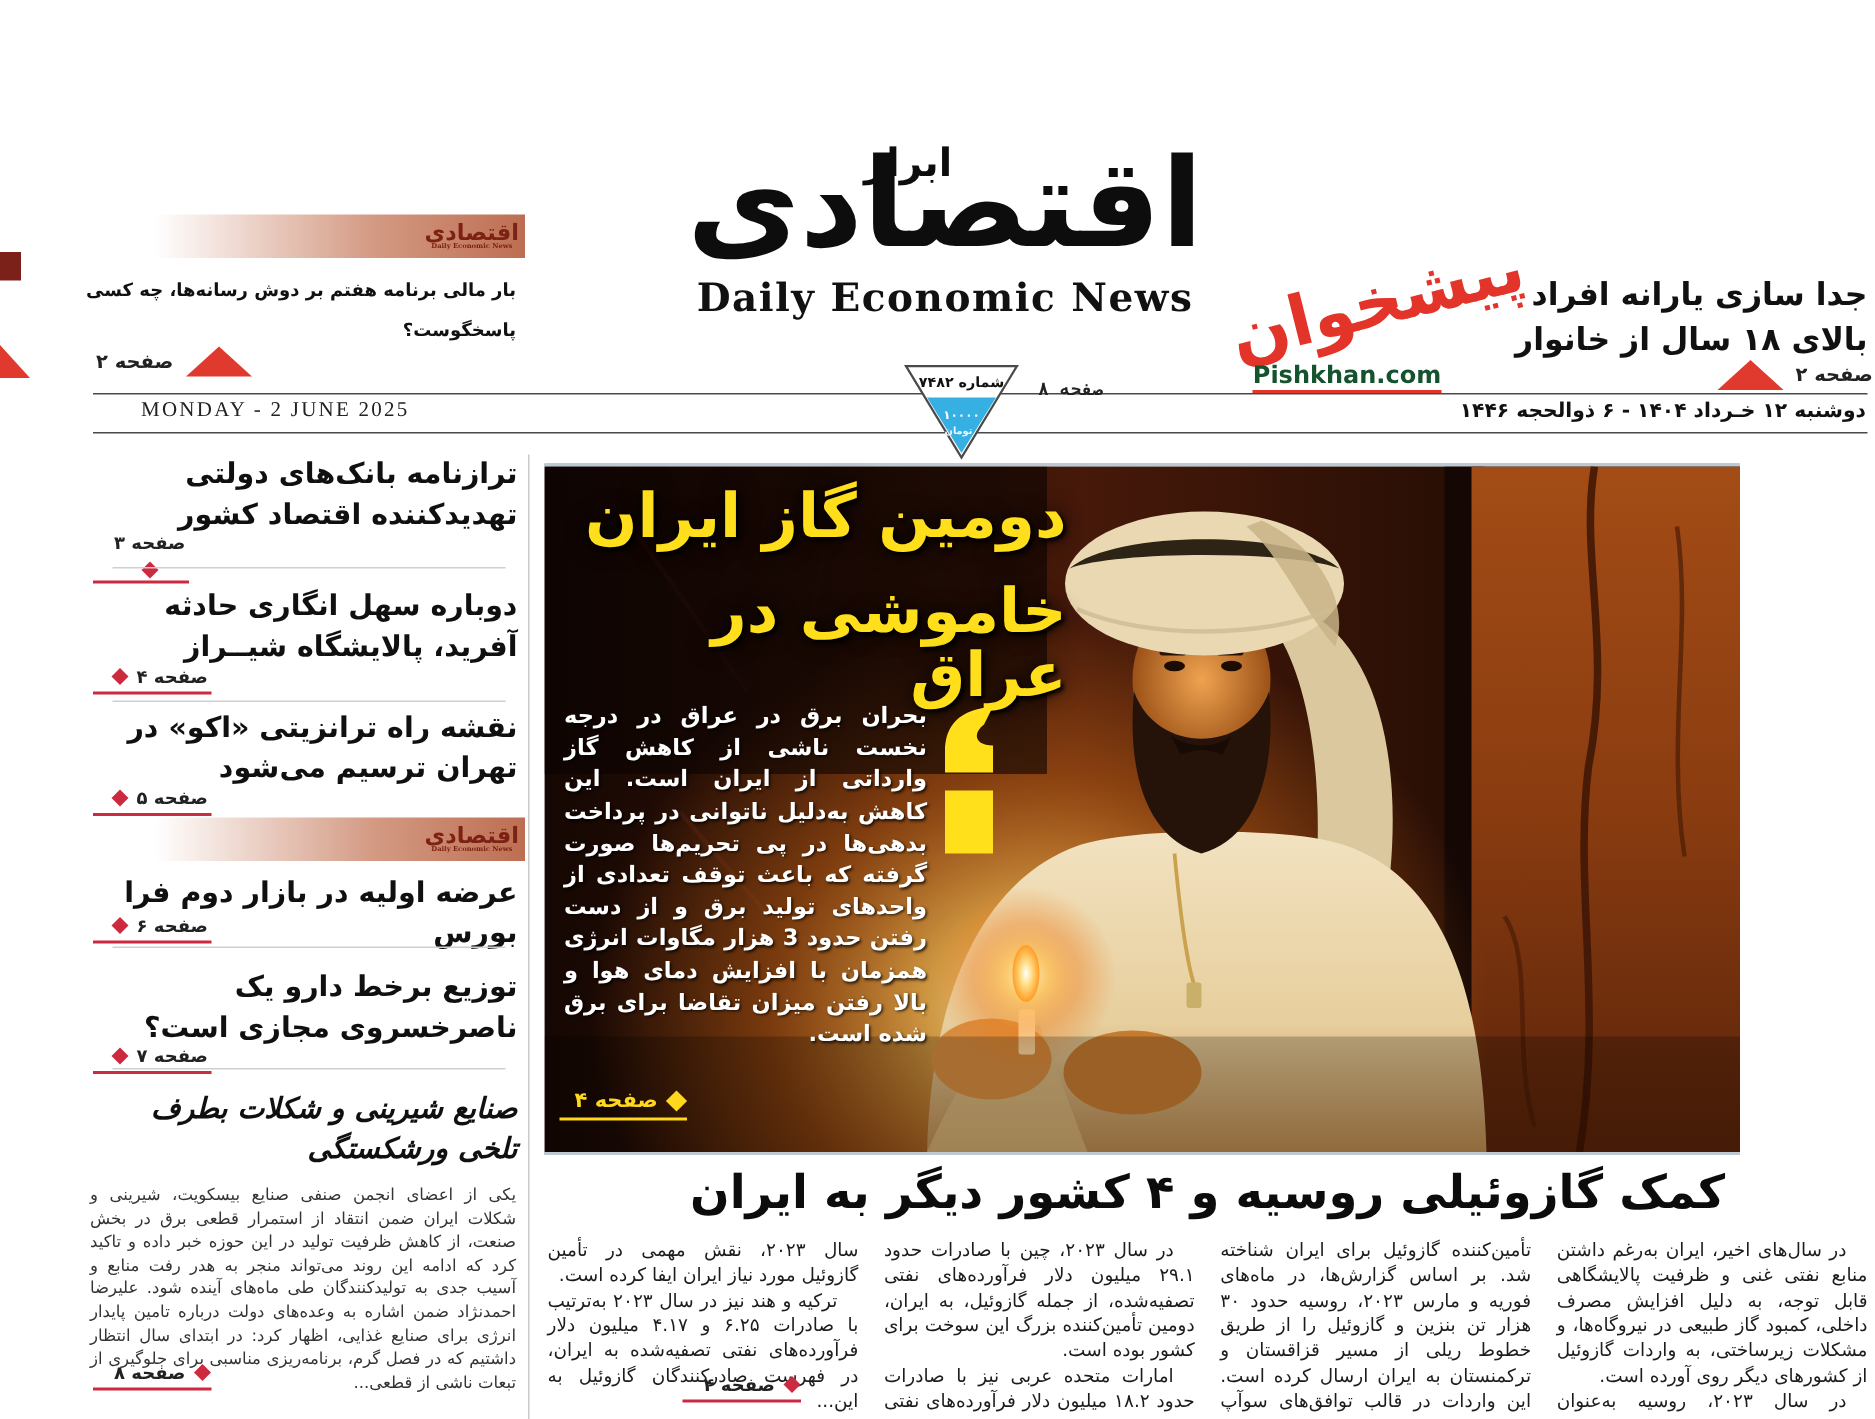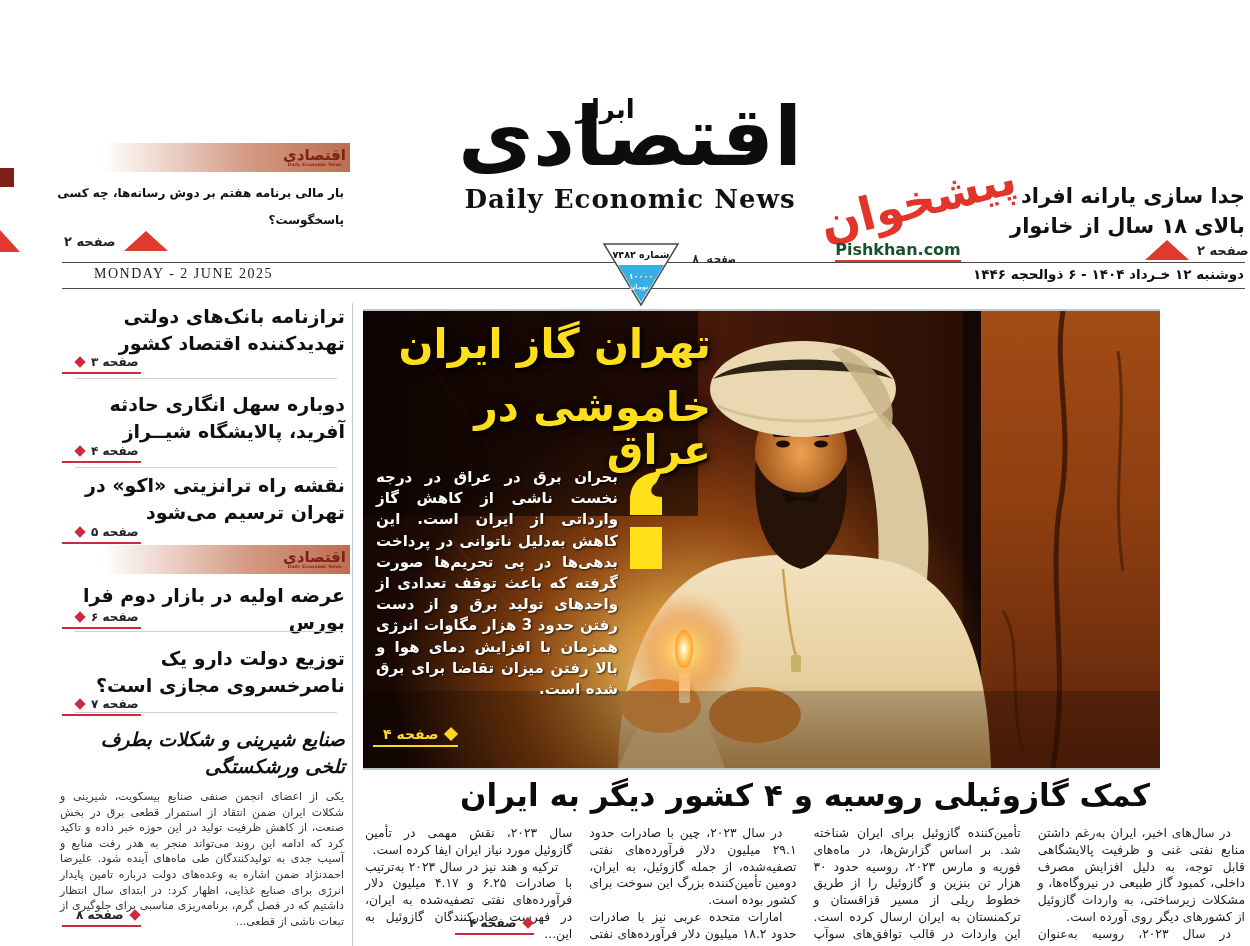--- a/index.html
+++ b/index.html
@@ -113,21 +113,21 @@
       <polygon points="16,22 62,22 39,59" fill="#36b0e2"></polygon>
       <text x="39" y="36" text-anchor="middle" font-size="8" fill="#ffffff">۱۰۰۰۰</text>
       <text x="37" y="46" text-anchor="middle" font-size="6.5" fill="#eaf8ff">تومان</text>
     </svg>
   </div>
 
   <div class="abs vline" style="left:352px;top:303px;height:643px;"></div>
 
   <div class="abs side-item" style="left:60px;top:303px;height:72px;">
     <div class="side-title">ترازنامه بانک‌های دولتی تهدیدکننده اقتصاد کشور</div>
-    <div class="diamond-marker" style="top:52px;">
+    <div class="diamond-marker" style="top:52px;flex-direction:column;">
       <span>صفحه ۳</span>
       <span class="diamond"></span>
     </div>
   </div>
   <div class="abs sep" style="left:75px;top:378px;width:262px;"></div>
 
   <div class="abs side-item" style="left:60px;top:391px;height:72px;">
     <div class="side-title">دوباره سهل انگاری حادثه آفرید، پالایشگاه شیــراز</div>
     <div class="diamond-marker" style="top:53px;">
       <span>صفحه ۴</span>
@@ -154,21 +154,21 @@
   <div class="abs side-item" style="left:60px;top:582px;height:48px;">
     <div class="side-title">عرضه اولیه در بازار دوم فرا بورس</div>
     <div class="diamond-marker" style="top:28px;">
       <span>صفحه ۶</span>
       <span class="diamond"></span>
     </div>
   </div>
   <div class="abs sep" style="left:75px;top:631px;width:262px;"></div>
 
   <div class="abs side-item" style="left:60px;top:645px;height:70px;">
-    <div class="side-title">توزیع دولت دارو یک ناصرخسروی مجازی است؟</div>
+    <div class="side-title">توزیع برخط دارو یک ناصرخسروی مجازی است؟</div>
     <div class="diamond-marker" style="top:52px;">
       <span>صفحه ۷</span>
       <span class="diamond"></span>
     </div>
   </div>
   <div class="abs sep" style="left:75px;top:712px;width:262px;"></div>
 
   <div class="abs side-item" style="left:60px;top:726px;font-style:italic;">
     <div class="side-title">صنایع شیرینی و شکلات بطرف تلخی ورشکستگی</div>
   </div>
@@ -239,21 +239,21 @@
       <ellipse cx="298" cy="395" rx="40" ry="27" fill="#d88c3e"></ellipse>
       <ellipse cx="392" cy="404" rx="46" ry="28" fill="#c67c30"></ellipse>
       <rect x="316" y="362" width="11" height="30" rx="2" fill="#ffe9b8"></rect>
       <circle cx="321" cy="340" r="60" fill="url(#glowG)"></circle>
       <ellipse cx="321" cy="338" rx="9" ry="19" fill="url(#flameG)"></ellipse>
       <rect x="0" y="0" width="335" height="205" fill="#0a0402" opacity="0.6"></rect>
       <rect y="380" width="797" height="77" fill="#000000" opacity="0.22"></rect>
     </svg>
 
     <div class="abs lead-headline" style="left:10px;top:12px;width:338px;">
-      <div>تهران گاز ایران</div>
+      <div>دومین گاز ایران</div>
       <div style="margin-top:20px;">خاموشی در عراق</div>
     </div>
 
     <div class="abs lead-body-wrap" style="left:9px;top:156px;width:292px;">
       <svg width="36" height="100" viewBox="0 0 36 100" style="flex:none;margin-top:4px;">
         <path d="M34,0 C12,2 2,12 2,30 L2,44 L34,44 L34,26 C22,26 20,18 28,12 Z" fill="#ffe01a"></path>
         <rect x="2" y="56" width="32" height="42" fill="#ffe01a"></rect>
       </svg>
       <div class="lead-body" style="width:242px;">بحران برق در عراق در درجه نخست ناشی از کاهش گاز وارداتی از ایران است. این کاهش به‌دلیل ناتوانی در پرداخت بدهی‌ها در پی تحریم‌ها صورت گرفته که باعث توقف تعدادی از واحدهای تولید برق و از دست رفتن حدود 3 هزار مگاوات انرژی همزمان با افزایش دمای هوا و بالا رفتن میزان تقاضا برای برق شده است.</div>
     </div>

